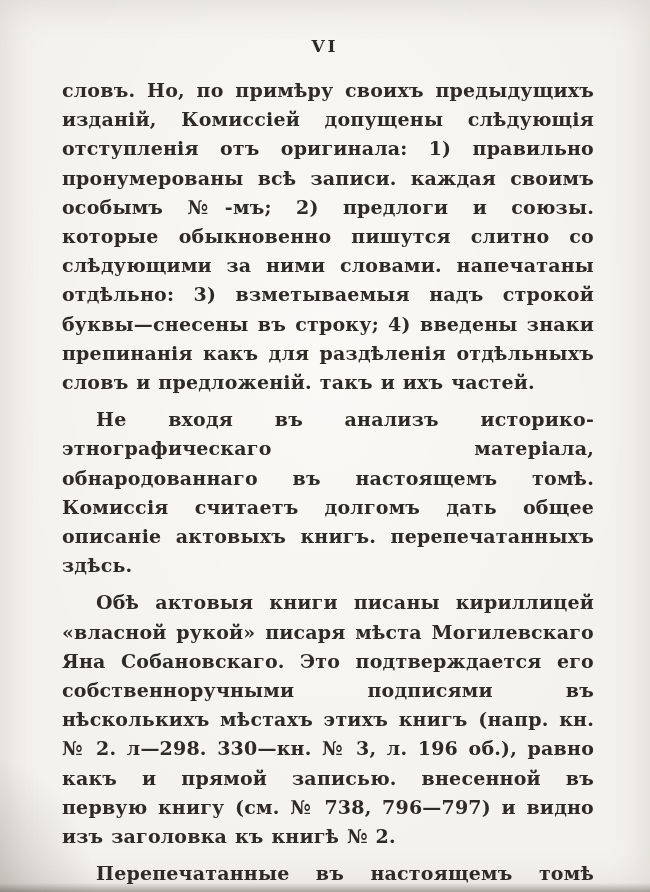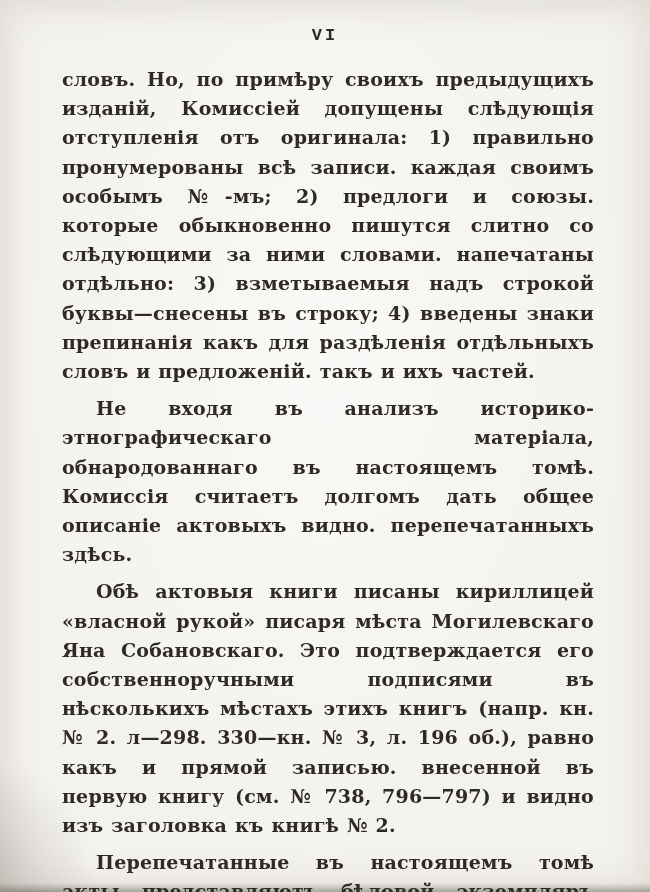--- a/index.html
+++ b/index.html
@@ -38,25 +38,24 @@
     
     .page::before {
       content: "";
       position: absolute;
       left: -20px; bottom: -20px;
       width: 120px; height: 160px;
       background: radial-gradient(ellipse at 0% 100%, rgba(60,52,42,0.25), rgba(60,52,42,0) 70%);
       pointer-events: none;
     }
     .page-number {
-      padding-top: 26px;
+      padding-top: 36px;
       text-align: center;
       font-size: 17px;
       letter-spacing: 3px;
-      font-family: Liberation Mono, monospace;
     }
     .text-block {
       margin: 20px 48px 0 54px;
       font-size: 19px;
       line-height: 29.2px;
       text-align: justify;
       letter-spacing: 0.2px;
       word-spacing: 1px;
     }
     .para {
@@ -68,18 +67,18 @@
     }
   </style>
 </head>
 <body>
 
 <div class="page">
   <div class="page-number">VI</div>
 
   <div class="text-block">
     <p class="para first">словъ. Но, по примѣру своихъ предыдущихъ изданій, Комиссіей допущены слѣдующія отступленія отъ оригинала: 1) правильно пронумерованы всѣ записи. каждая своимъ особымъ №-мъ; 2) предлоги и союзы. которые обыкновенно пишутся слитно со слѣдующими за ними словами. напечатаны отдѣльно: 3) взметываемыя надъ строкой буквы—снесены въ строку; 4) введены знаки препинанія какъ для раздѣленія отдѣльныхъ словъ и предложеній. такъ и ихъ частей.</p>
-    <p class="para">Не входя въ анализъ историко-этнографическаго матеріала, обнародованнаго въ настоящемъ томѣ. Комиссія считаетъ долгомъ дать общее описаніе актовыхъ видно. перепечатанныхъ здѣсь.</p>
+    <p class="para">Не входя въ анализъ историко-этнографическаго матеріала, обнародованнаго въ настоящемъ томѣ. Комиссія считаетъ долгомъ дать общее описаніе актовыхъ книгъ. перепечатанныхъ здѣсь.</p>
     <p class="para">Обѣ актовыя книги писаны кириллицей «власной рукой» писаря мѣста Могилевскаго Яна Собановскаго. Это подтверждается его собственноручными подписями въ нѣсколькихъ мѣстахъ этихъ книгъ (напр. кн. № 2. л—298. 330—кн. № 3, л. 196 об.), равно какъ и прямой записью. внесенной въ первую книгу (см. № 738, 796—797) и видно изъ заголовка къ книгѣ № 2.</p>
     <p class="para">Перепечатанные въ настоящемъ томѣ акты представляютъ бѣловой экземпляръ записей, не возбуждающихъ сомнѣнія въ ихъ подлинности.</p>
 
   </div>
 </div>
 
 </body></html>

